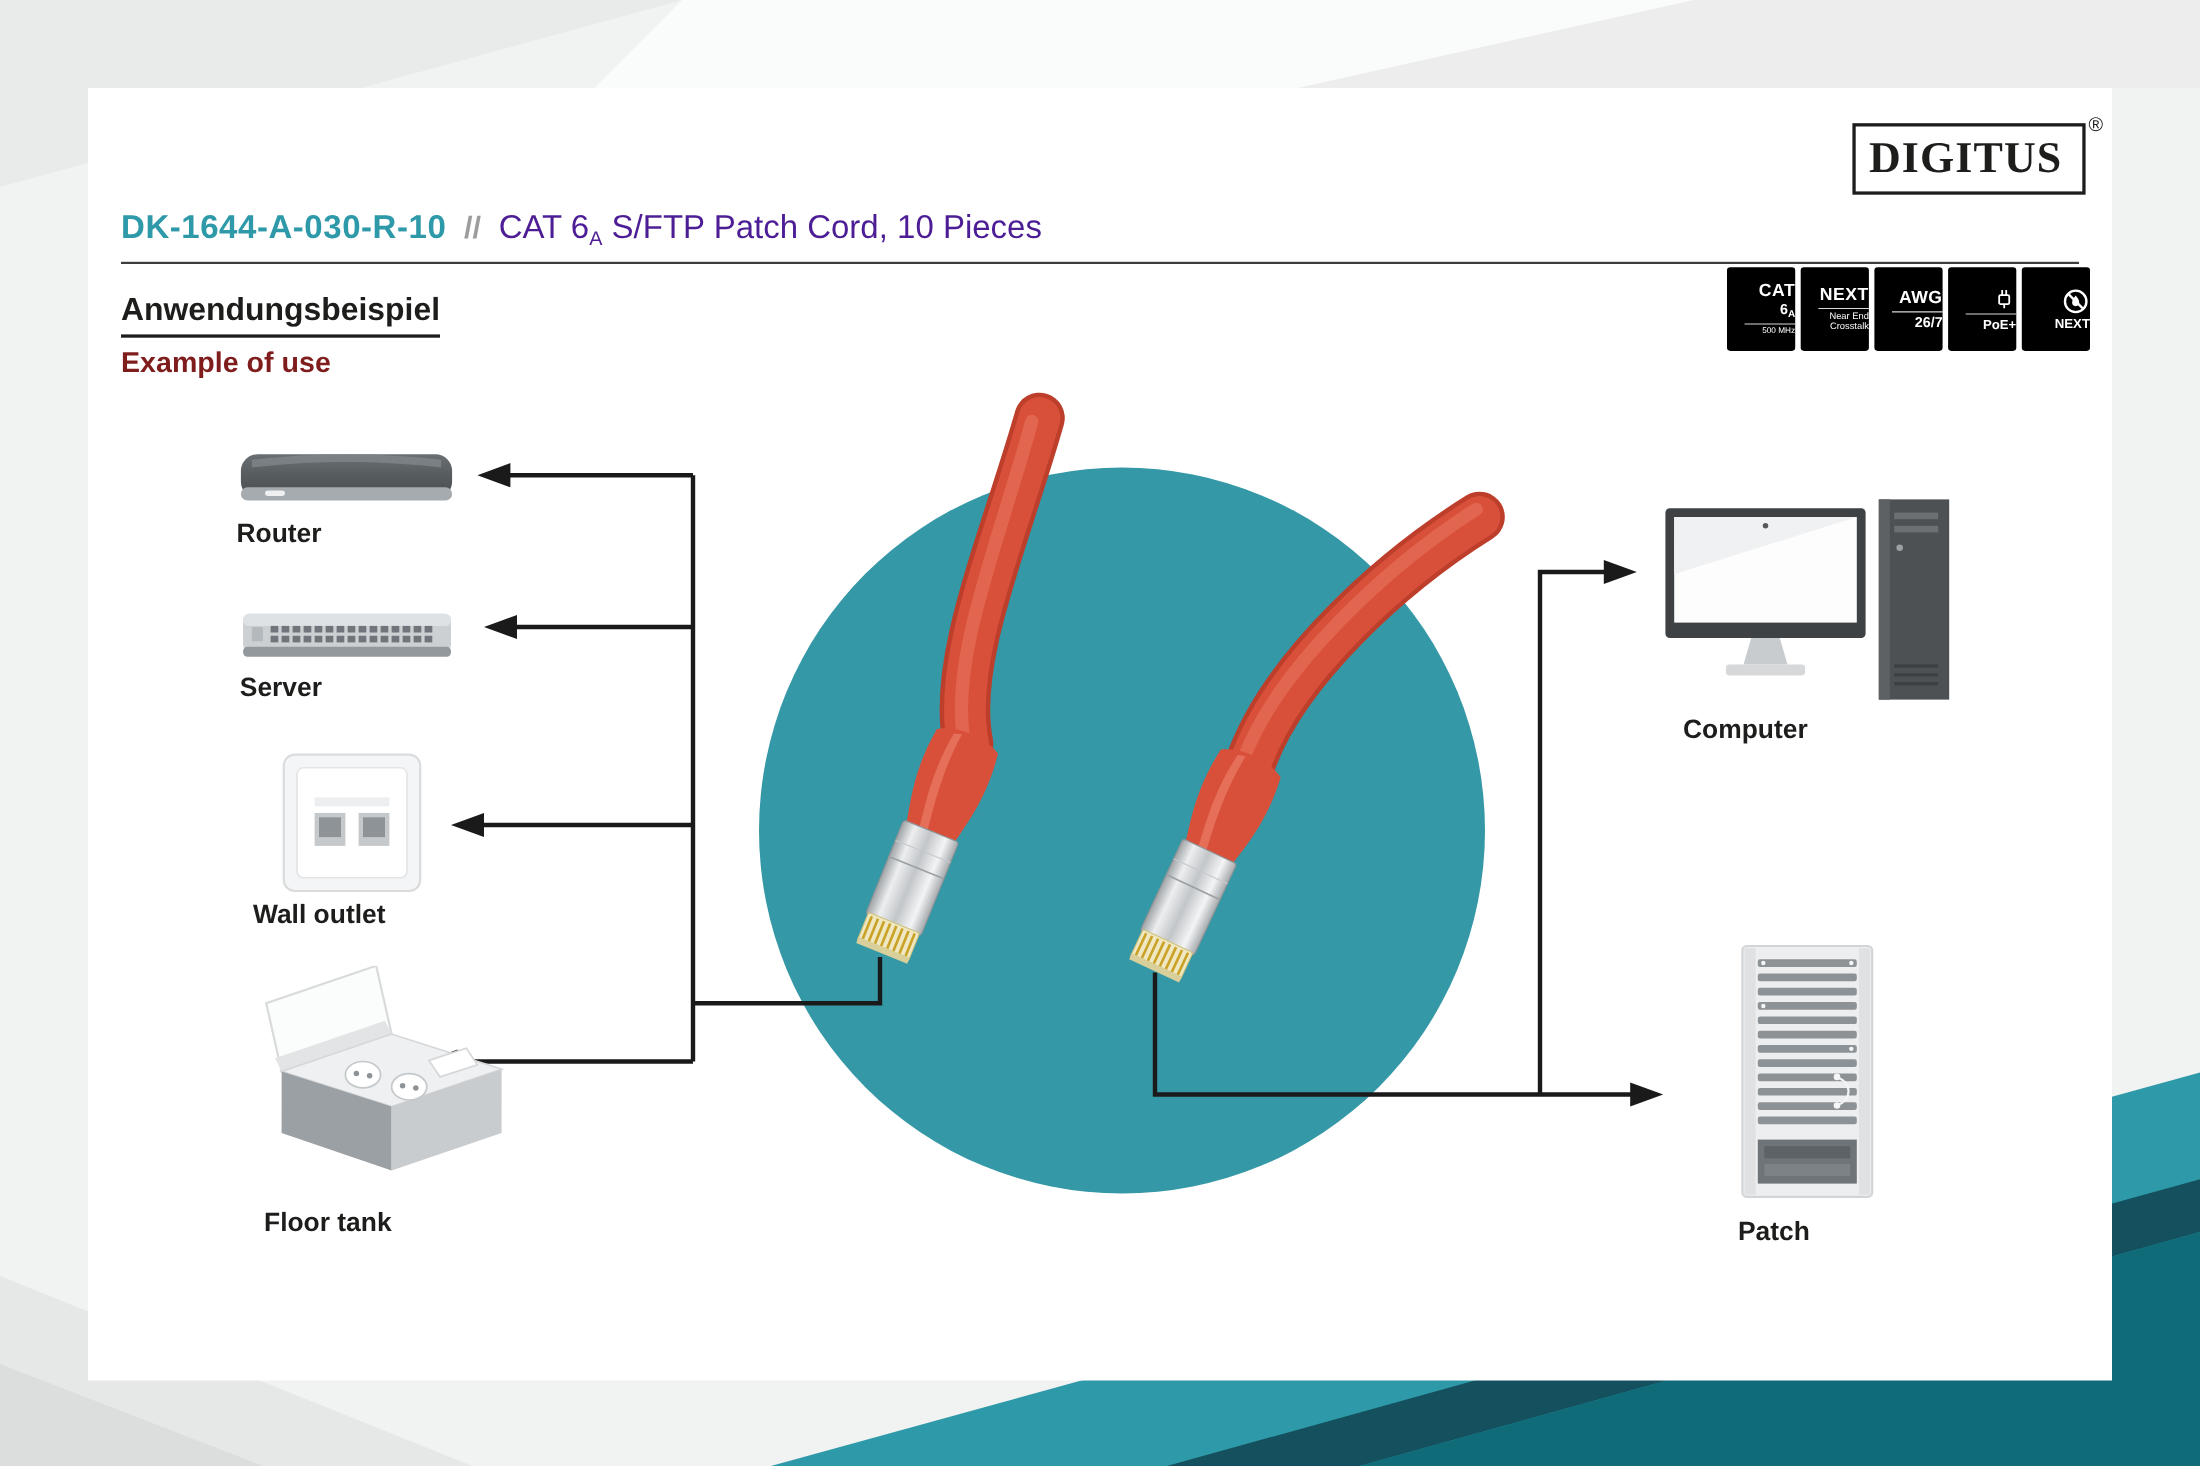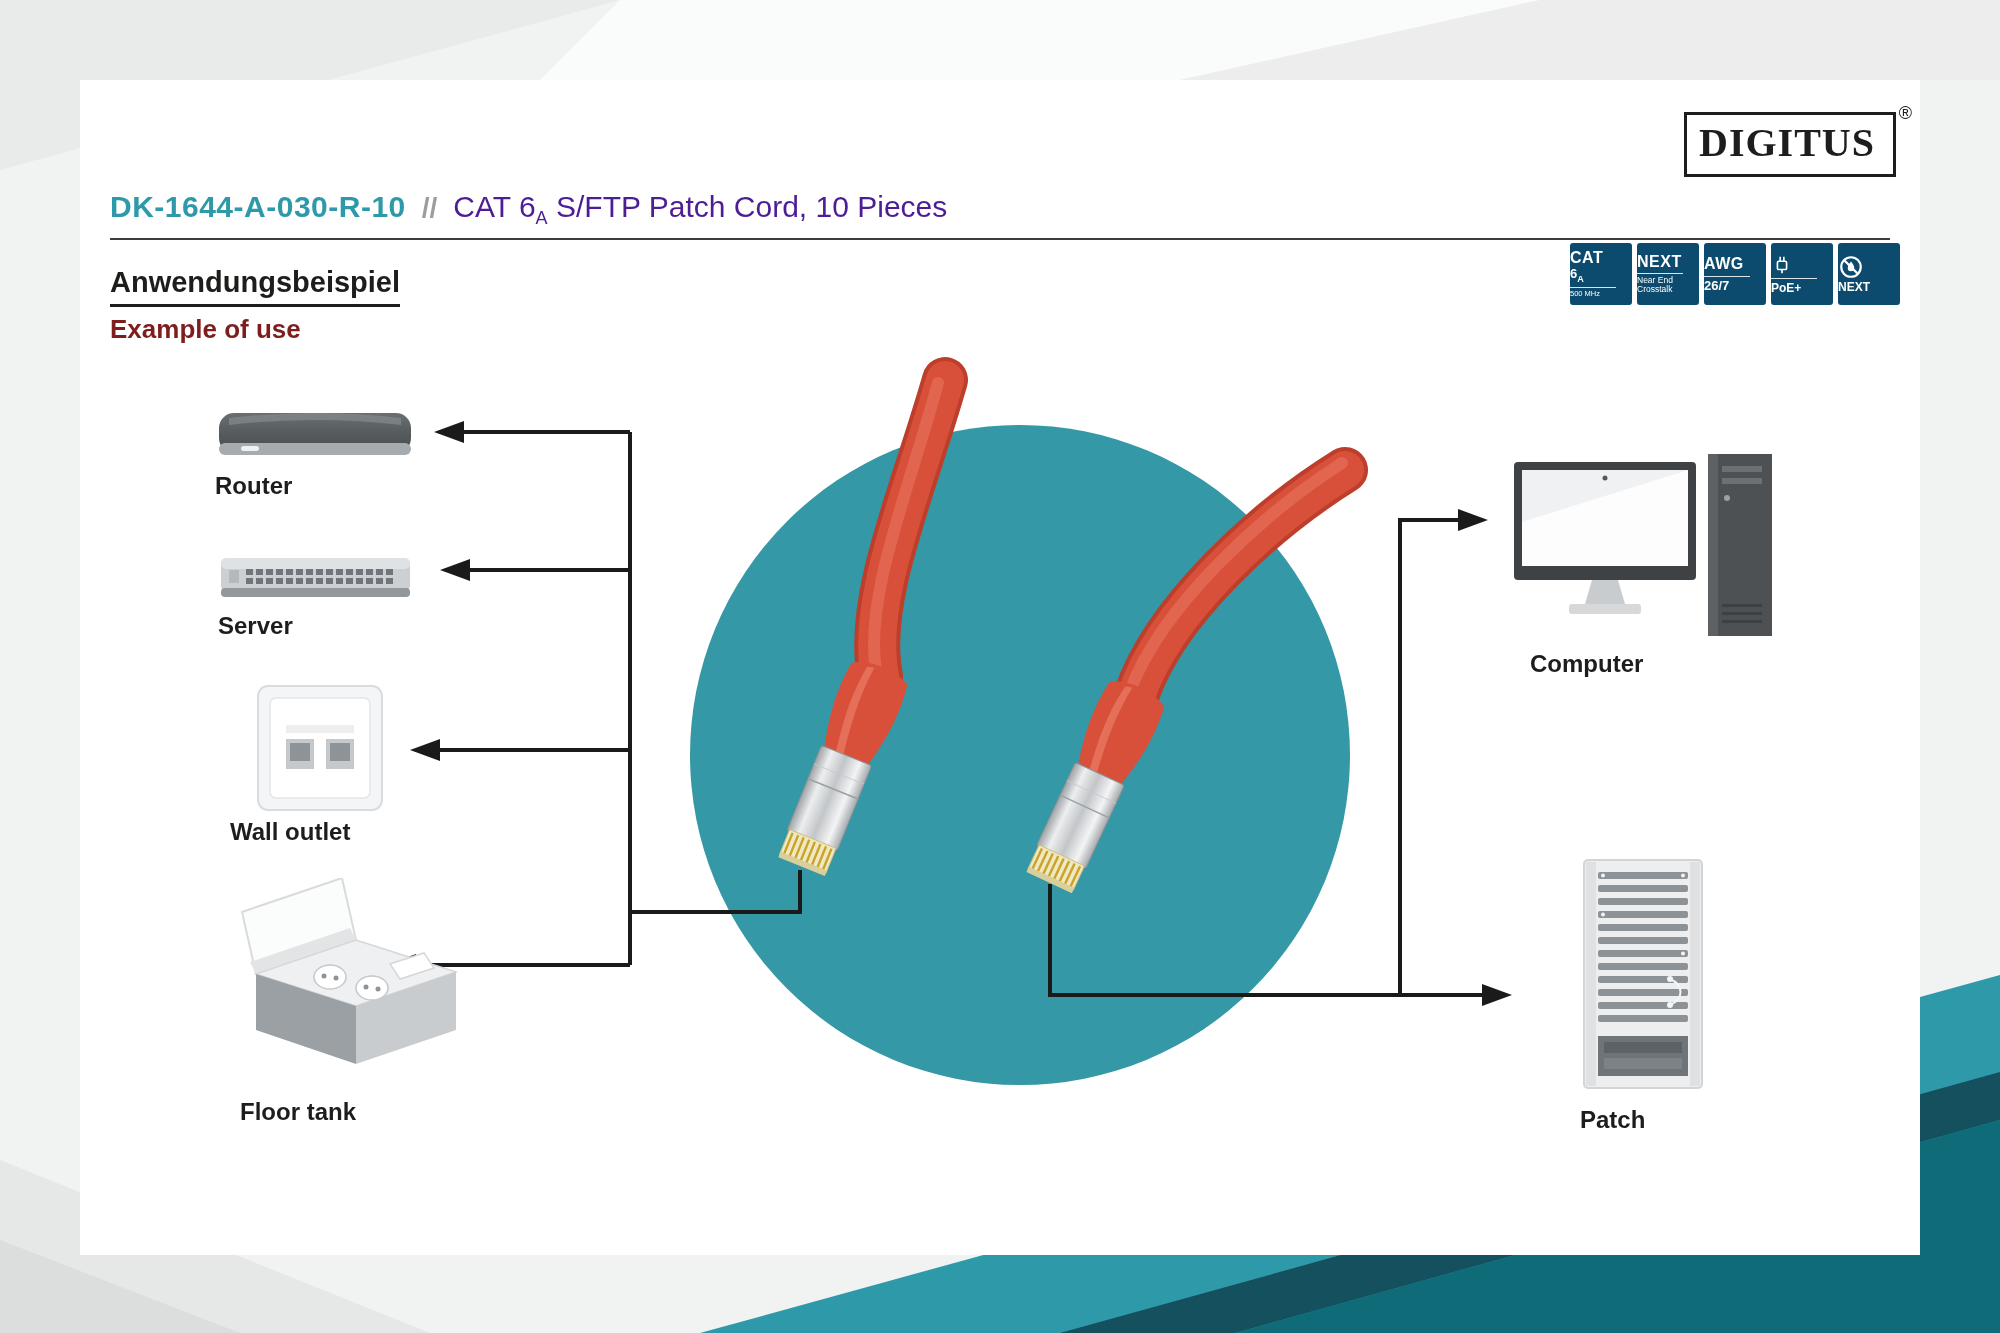--- a/index.html
+++ b/index.html
@@ -19,22 +19,22 @@
   .sep{color:#9d9d9c;font-weight:bold;margin:0 16px;font-size:28px}
   .title{color:#4c1d95}
   .title sub{font-size:60%}
   .rule{position:absolute;left:110px;top:238px;width:1780px;height:2px;background:#3c3c3b}
   .heading{position:absolute;left:110px;top:266px;font-size:29px;font-weight:bold;color:#1d1d1b;
            border-bottom:3px solid #1d1d1b;padding-bottom:5px}
   .subheading{position:absolute;left:110px;top:314px;font-size:26px;font-weight:bold;color:#7f1d1d}
 
   
   .badges{position:absolute;left:1570px;top:243px;display:flex;gap:5px}
-  .badge{width:62px;height:62px;background:#0c4a6e;border-radius:3px;color:#fff;display:flex;flex-direction:column;
-         align-items:flex-start;justify-content:center;text-align:center;line-height:1.05}
+  .badge{width:62px;height:76px;background:#000000;border-radius:3px;color:#fff;display:flex;flex-direction:column;
+         align-items:flex-end;justify-content:center;text-align:center;line-height:1.05}
   .badge .b-big{font-size:16px;font-weight:bold;letter-spacing:.5px}
   .badge .b-mid{font-size:13px;font-weight:bold}
   .badge .b-mid sub{font-size:70%}
   .badge .b-div{width:46px;border-top:1px solid rgba(255,255,255,.85);margin:3px 0 2px 0}
   .badge .b-tiny{font-size:7.5px}
   .badge .b-small{font-size:8.5px}
   .badge .b-label{font-size:12px;font-weight:bold;margin-top:1px}
 
   
   .device-label{position:absolute;font-size:24px;font-weight:bold;color:#1d1d1b;}

